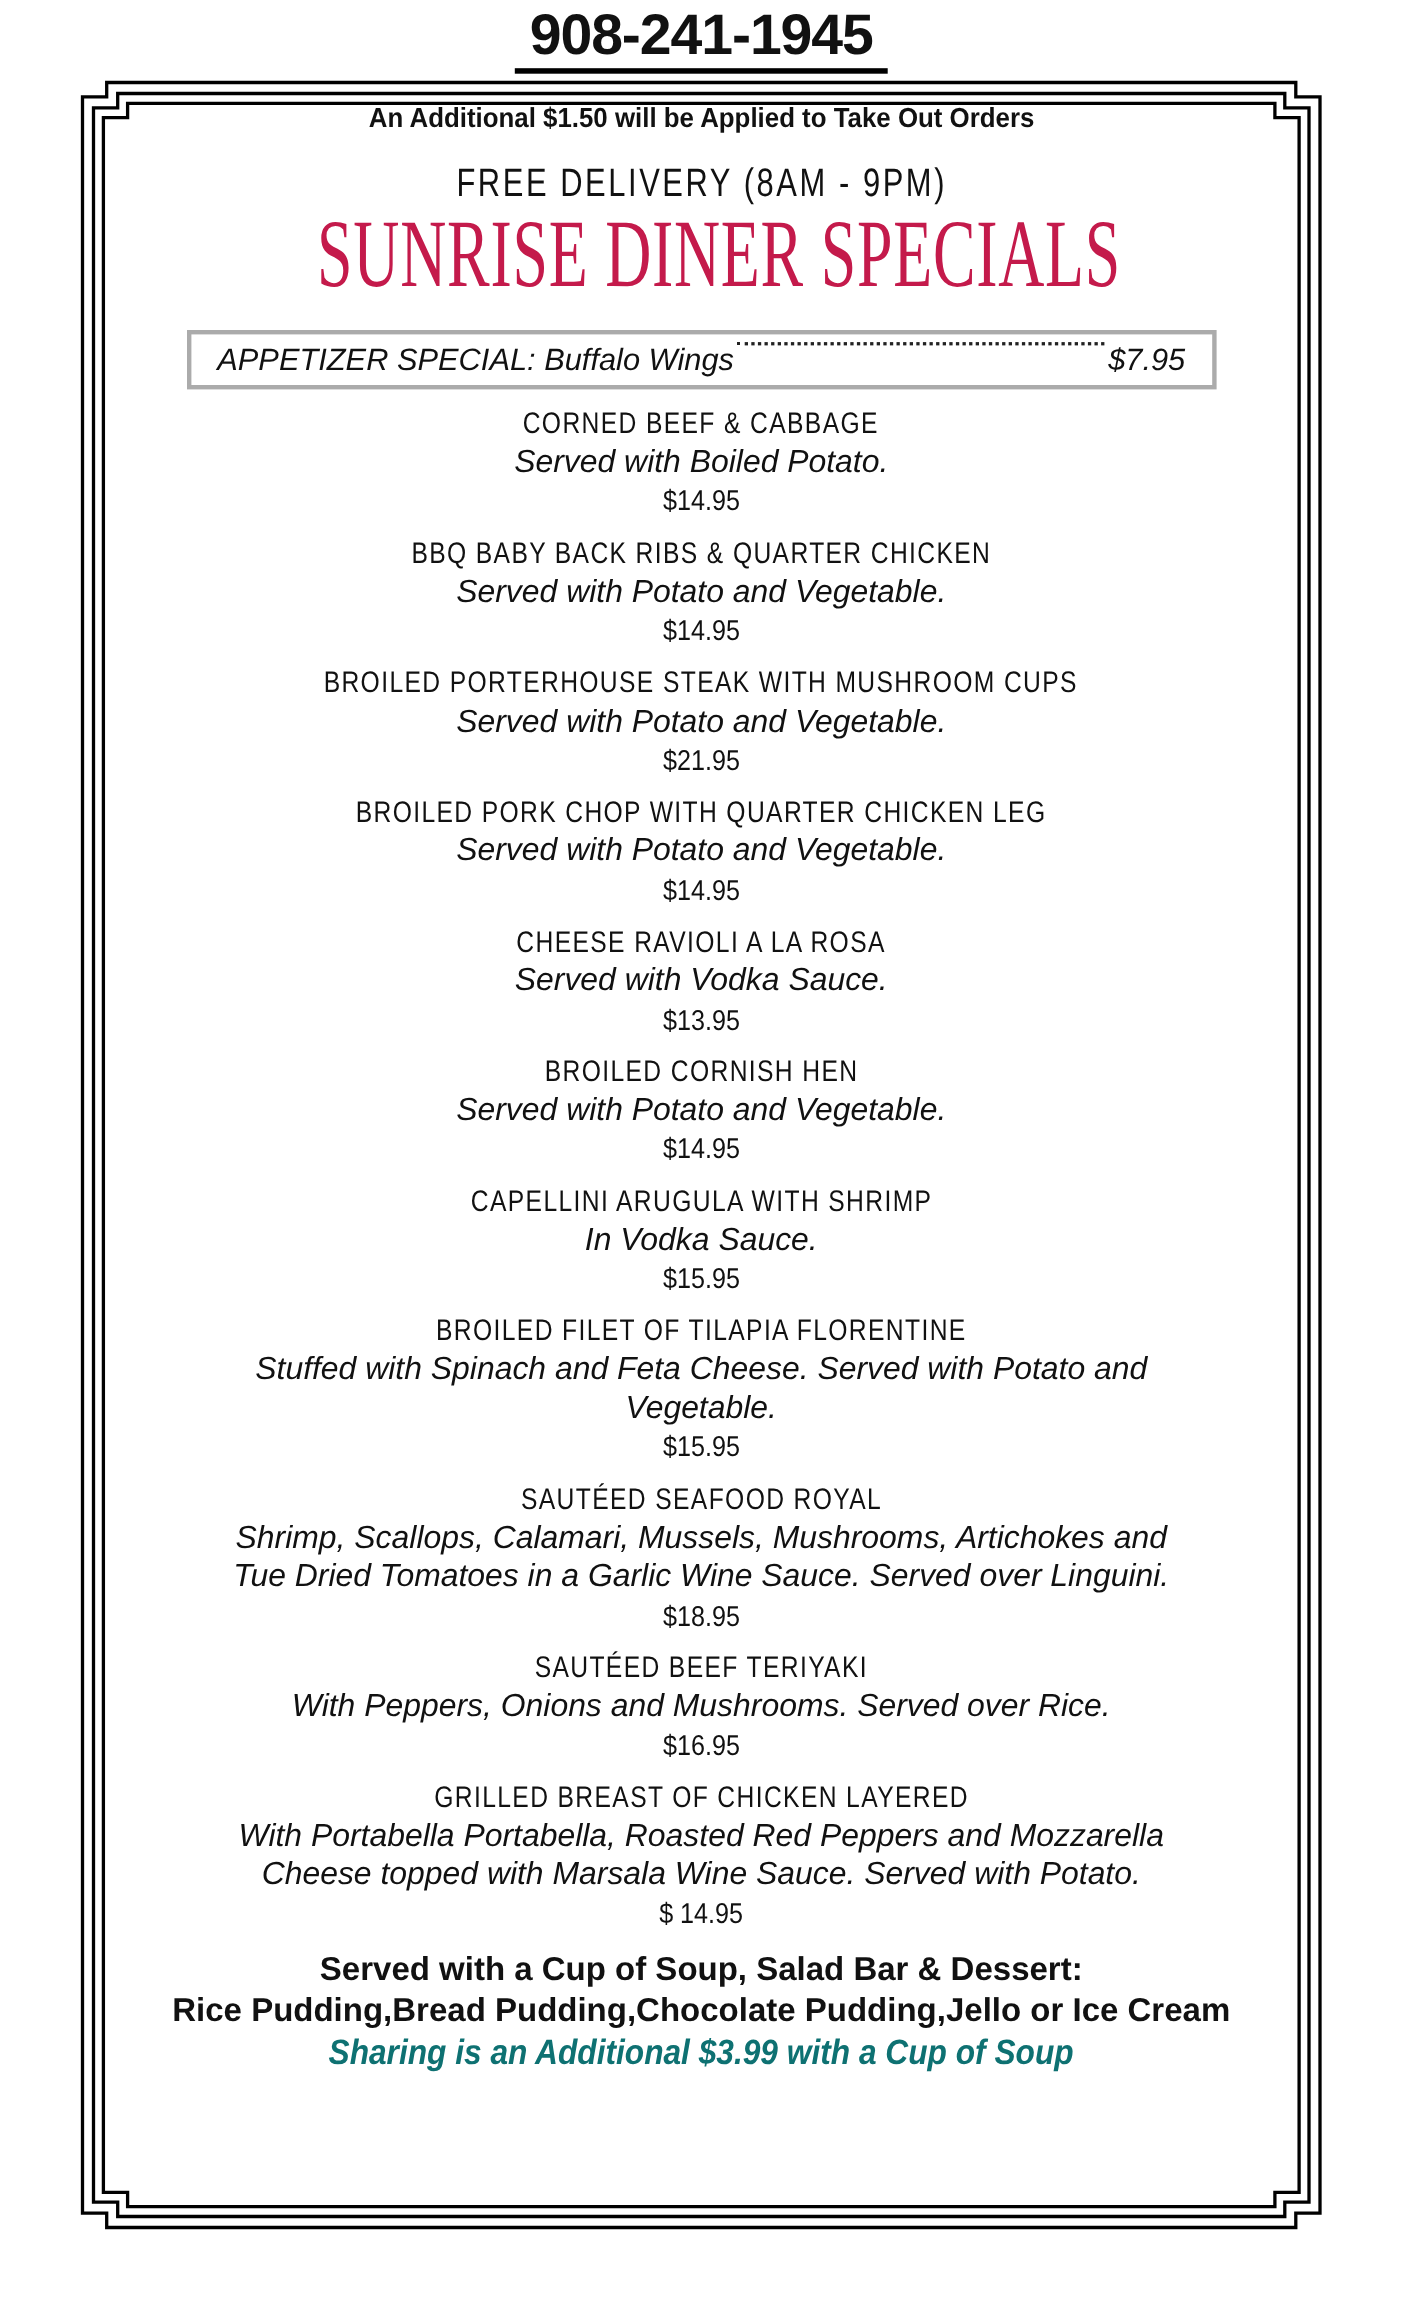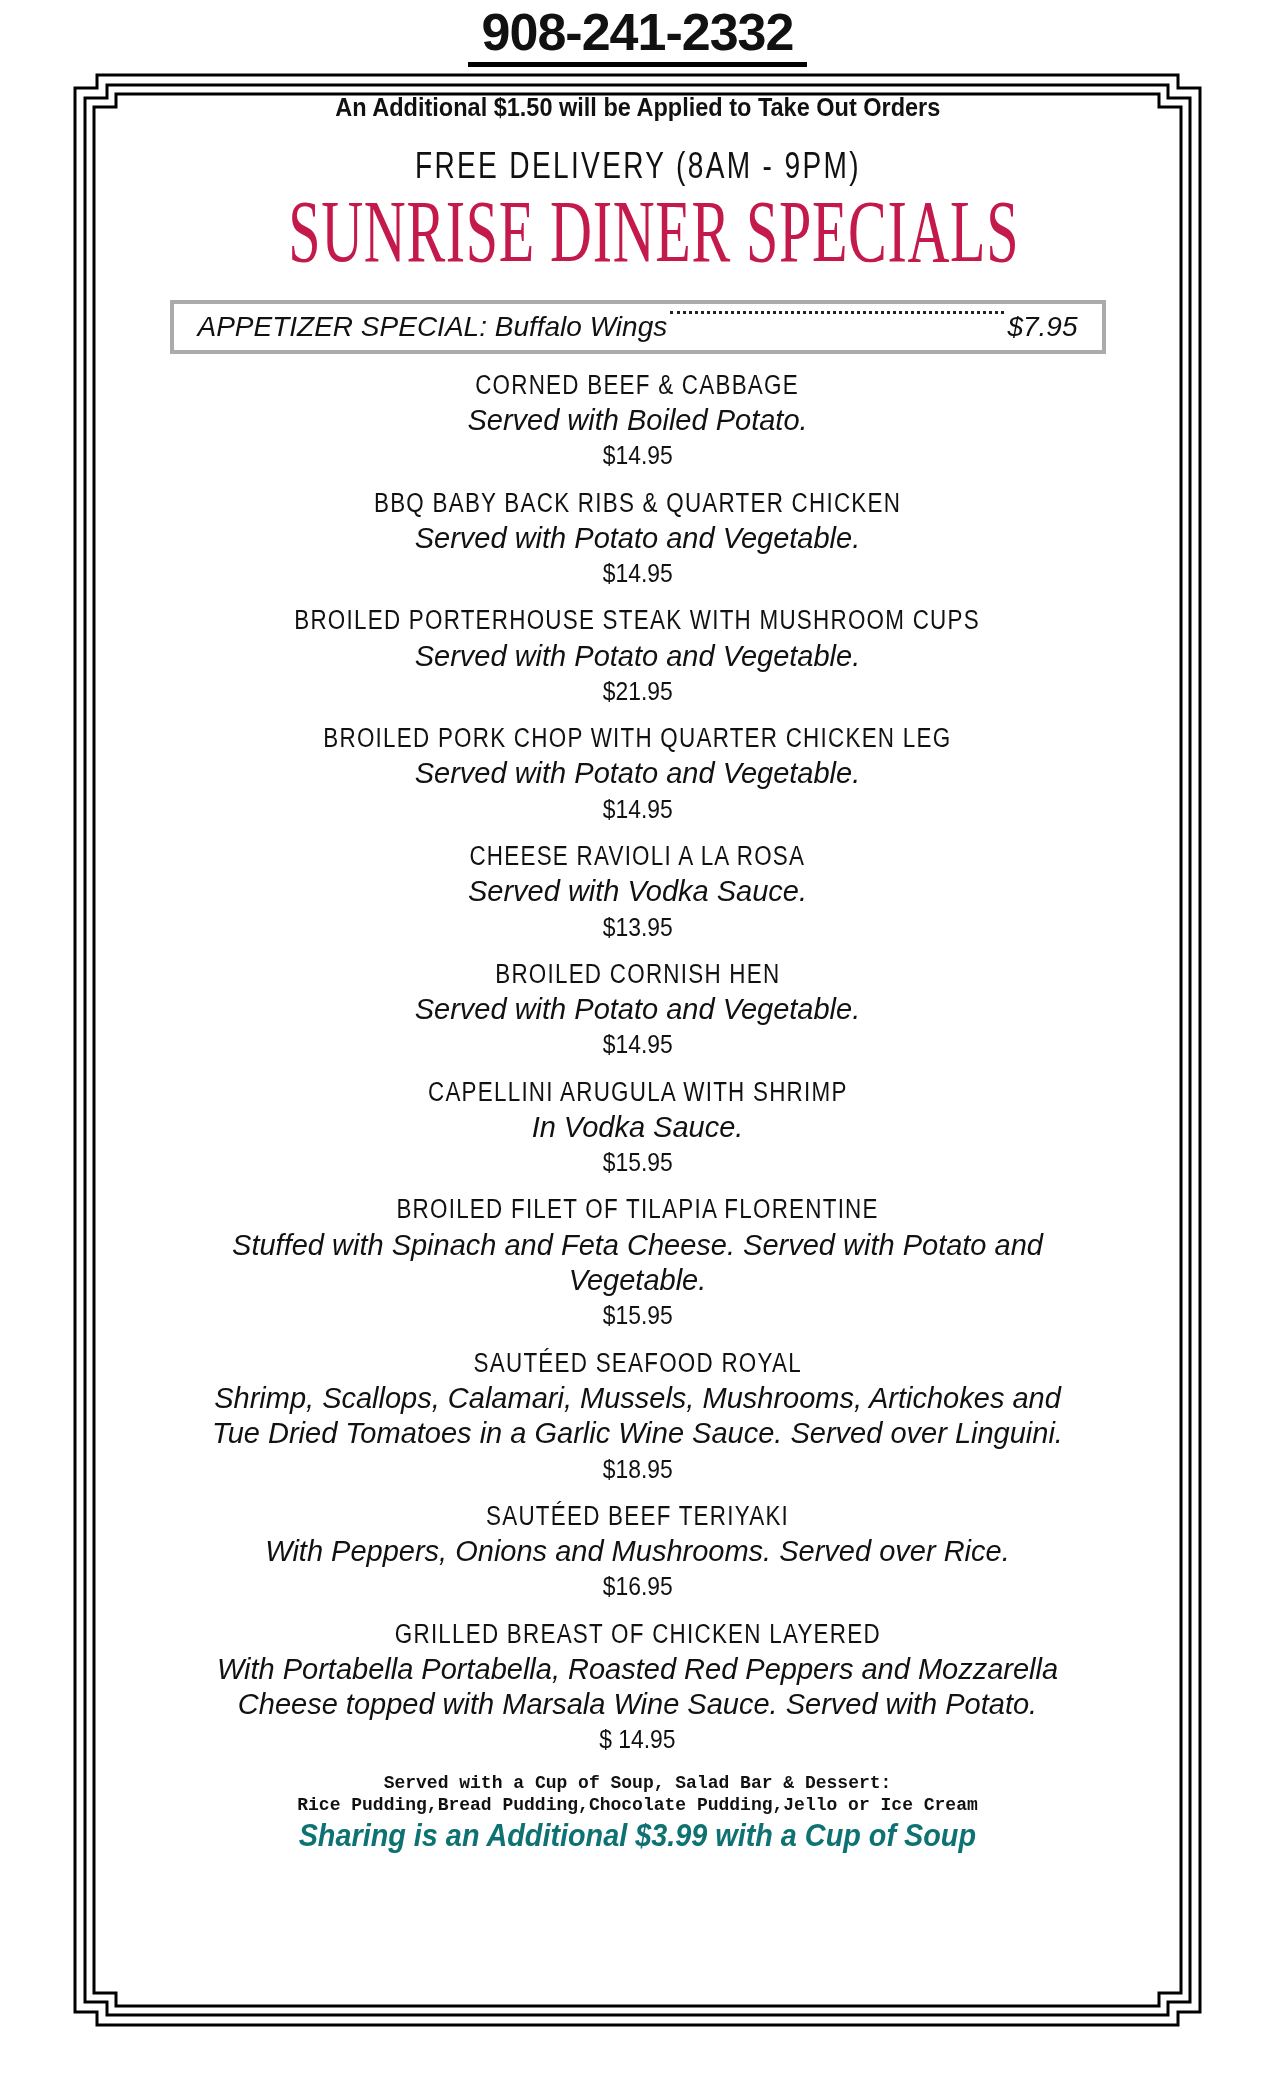--- a/index.html
+++ b/index.html
@@ -45,22 +45,22 @@
     display:inline-block; transform:scaleX(0.83); letter-spacing:1.5px; white-space:nowrap;
   }
   .item-desc {
     font-size:29px; font-style:italic; line-height:1.22; margin:3px auto 0;
     max-width:860px;
   }
   .item-price { font-size:26px; margin-top:2px; line-height:1.2; }
   .item-price > span { display:inline-block; transform:scaleX(0.88); }
 
   .included-note, .dessert-options {
-    font-family:Liberation Mono, monospace; font-weight:bold;
-    font-size:18px; line-height:1.25;
+    font-family:Liberation Sans, sans-serif; font-weight:bold;
+    font-size:30px; line-height:1.25;
   }
   .sharing-note {
     position:absolute; left:0; right:0; top:2028;
     text-align:center; font-weight:bold; font-style:italic; font-size:32px;
     color:var(--teal,#0E7172);
   }
   .sharing-note > span { display:inline-block; transform:scaleX(0.9); white-space:nowrap; }
 </style>
 </head>
 <body>
@@ -70,21 +70,21 @@
   <svg class="frame" width="1275" height="2100" viewBox="0 0 1275 2100">
     <g fill="none" stroke="#000" stroke-width="3">
       <path d="M97 75 L1178 75 L1178 88 L1200 88 L1200 2012 L1178 2012 L1178 2025 L97 2025 L97 2012 L75 2012 L75 88 L97 88 Z"></path>
       <path d="M107 85 L1168 85 L1168 98 L1190 98 L1190 2002 L1168 2002 L1168 2015 L107 2015 L107 2002 L85 2002 L85 98 L107 98 Z"></path>
       <path d="M116 94 L1159 94 L1159 107 L1181 107 L1181 1993 L1159 1993 L1159 2006 L116 2006 L116 1993 L94 1993 L94 107 L116 107 Z"></path>
     </g>
   </svg>
 
   <div class="content">
     <div>
-      <span class="phone">908-241-2332</span>
+      <span class="phone">908-241-1945</span>
     </div>
 
     <div class="takeout">
       <span>An Additional $1.50 will be Applied to Take Out Orders</span>
     </div>
 
     <div class="free-delivery">
       <span>FREE DELIVERY (8AM - 9PM)</span>
     </div>
 

